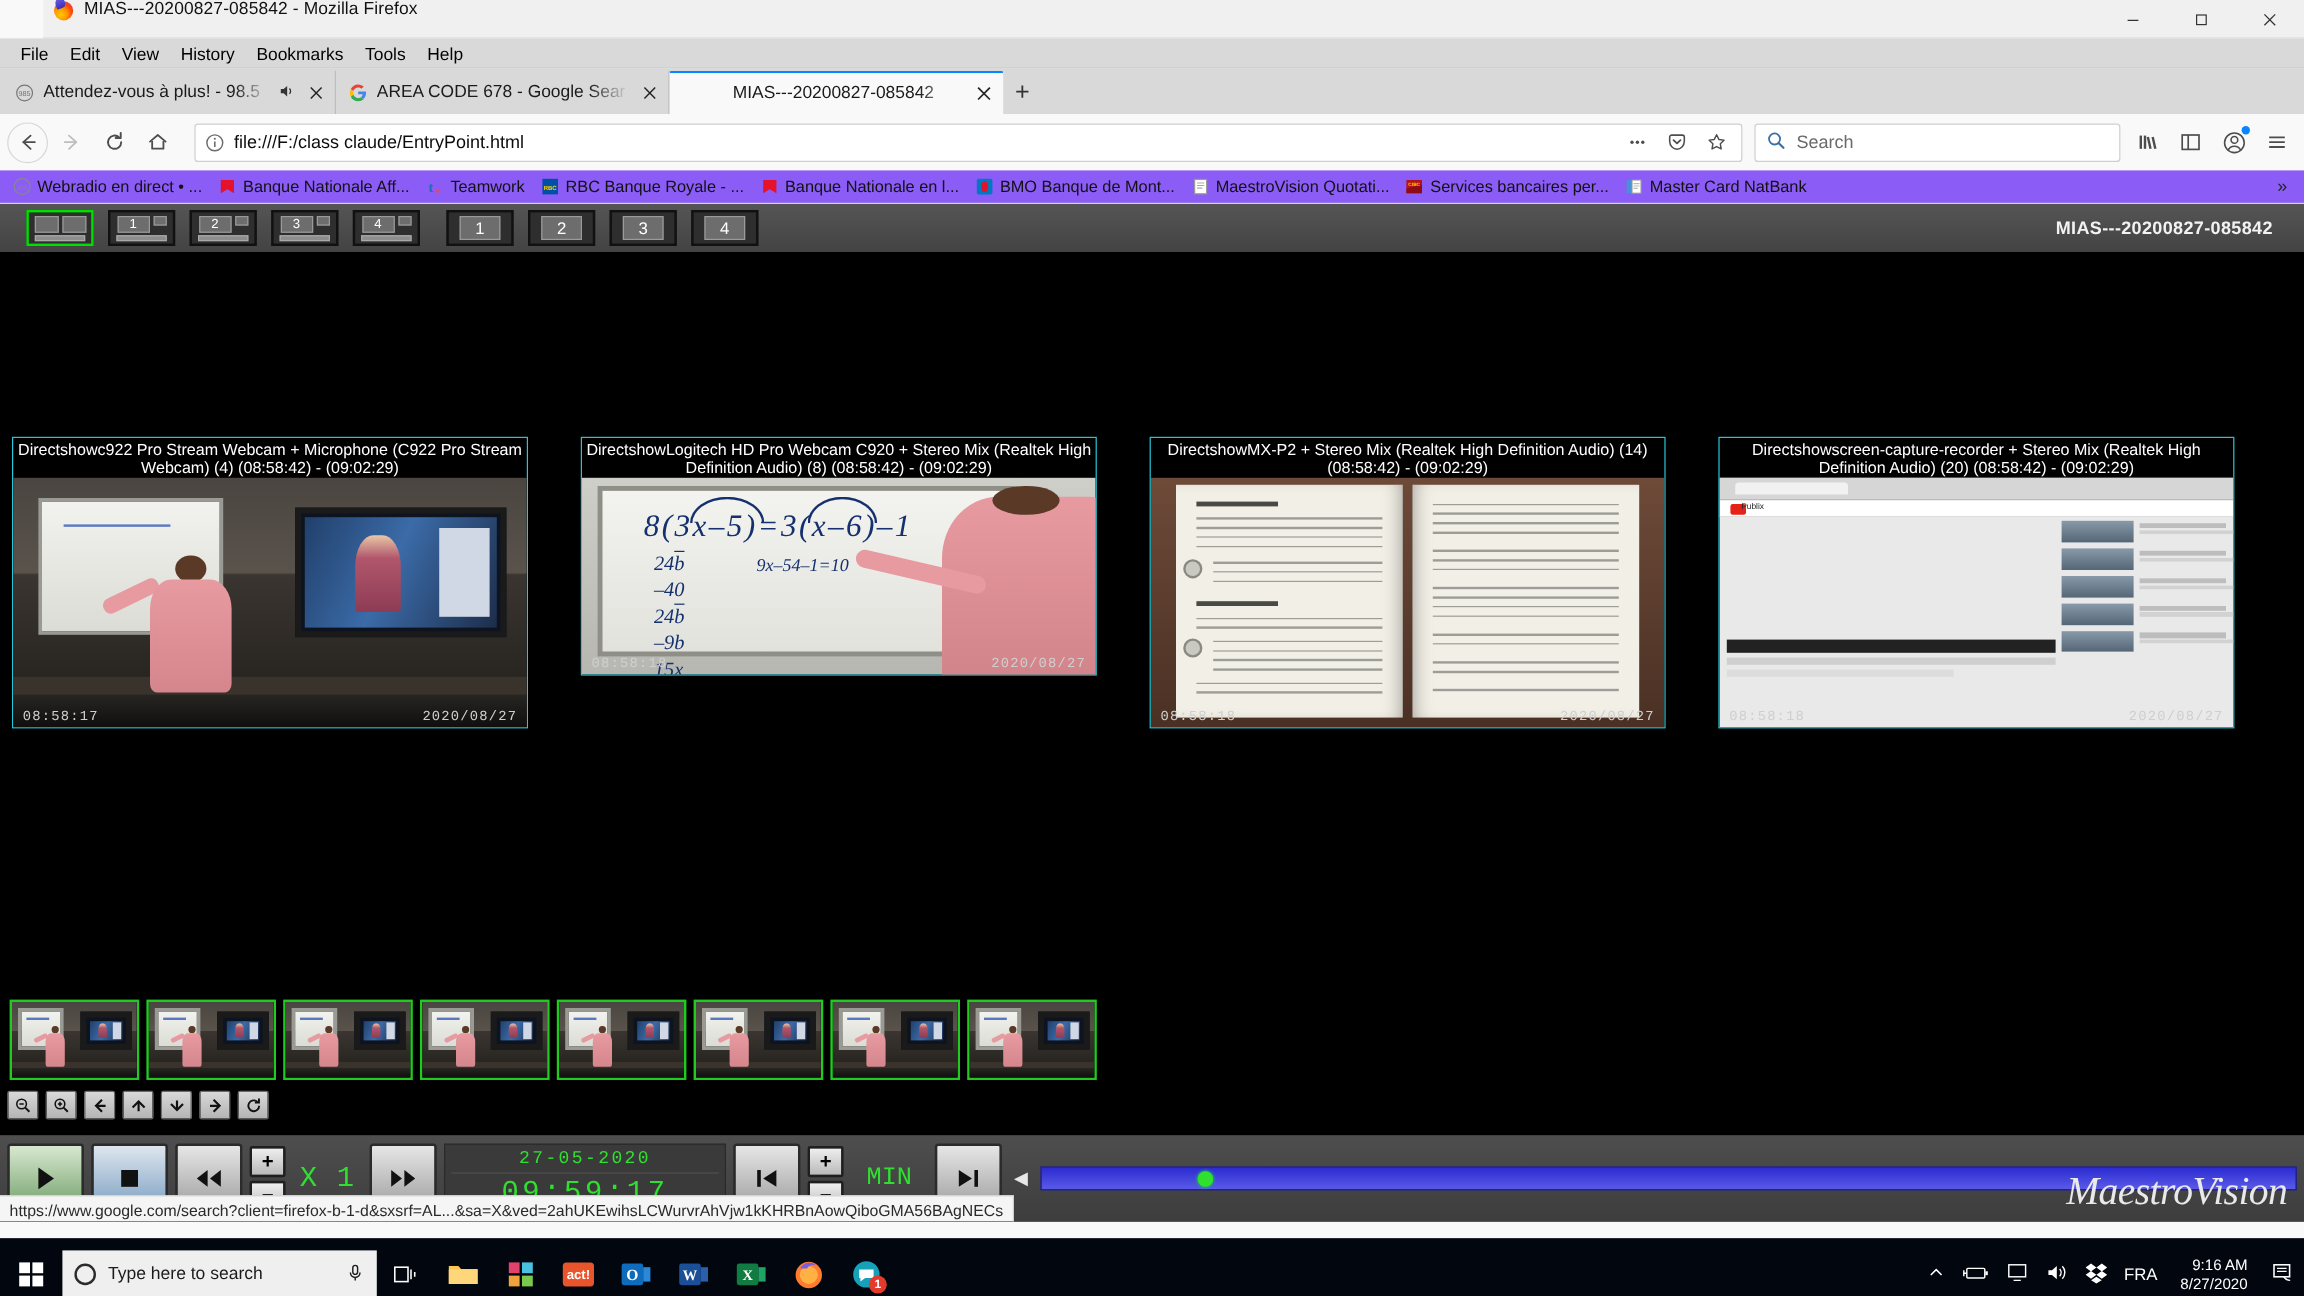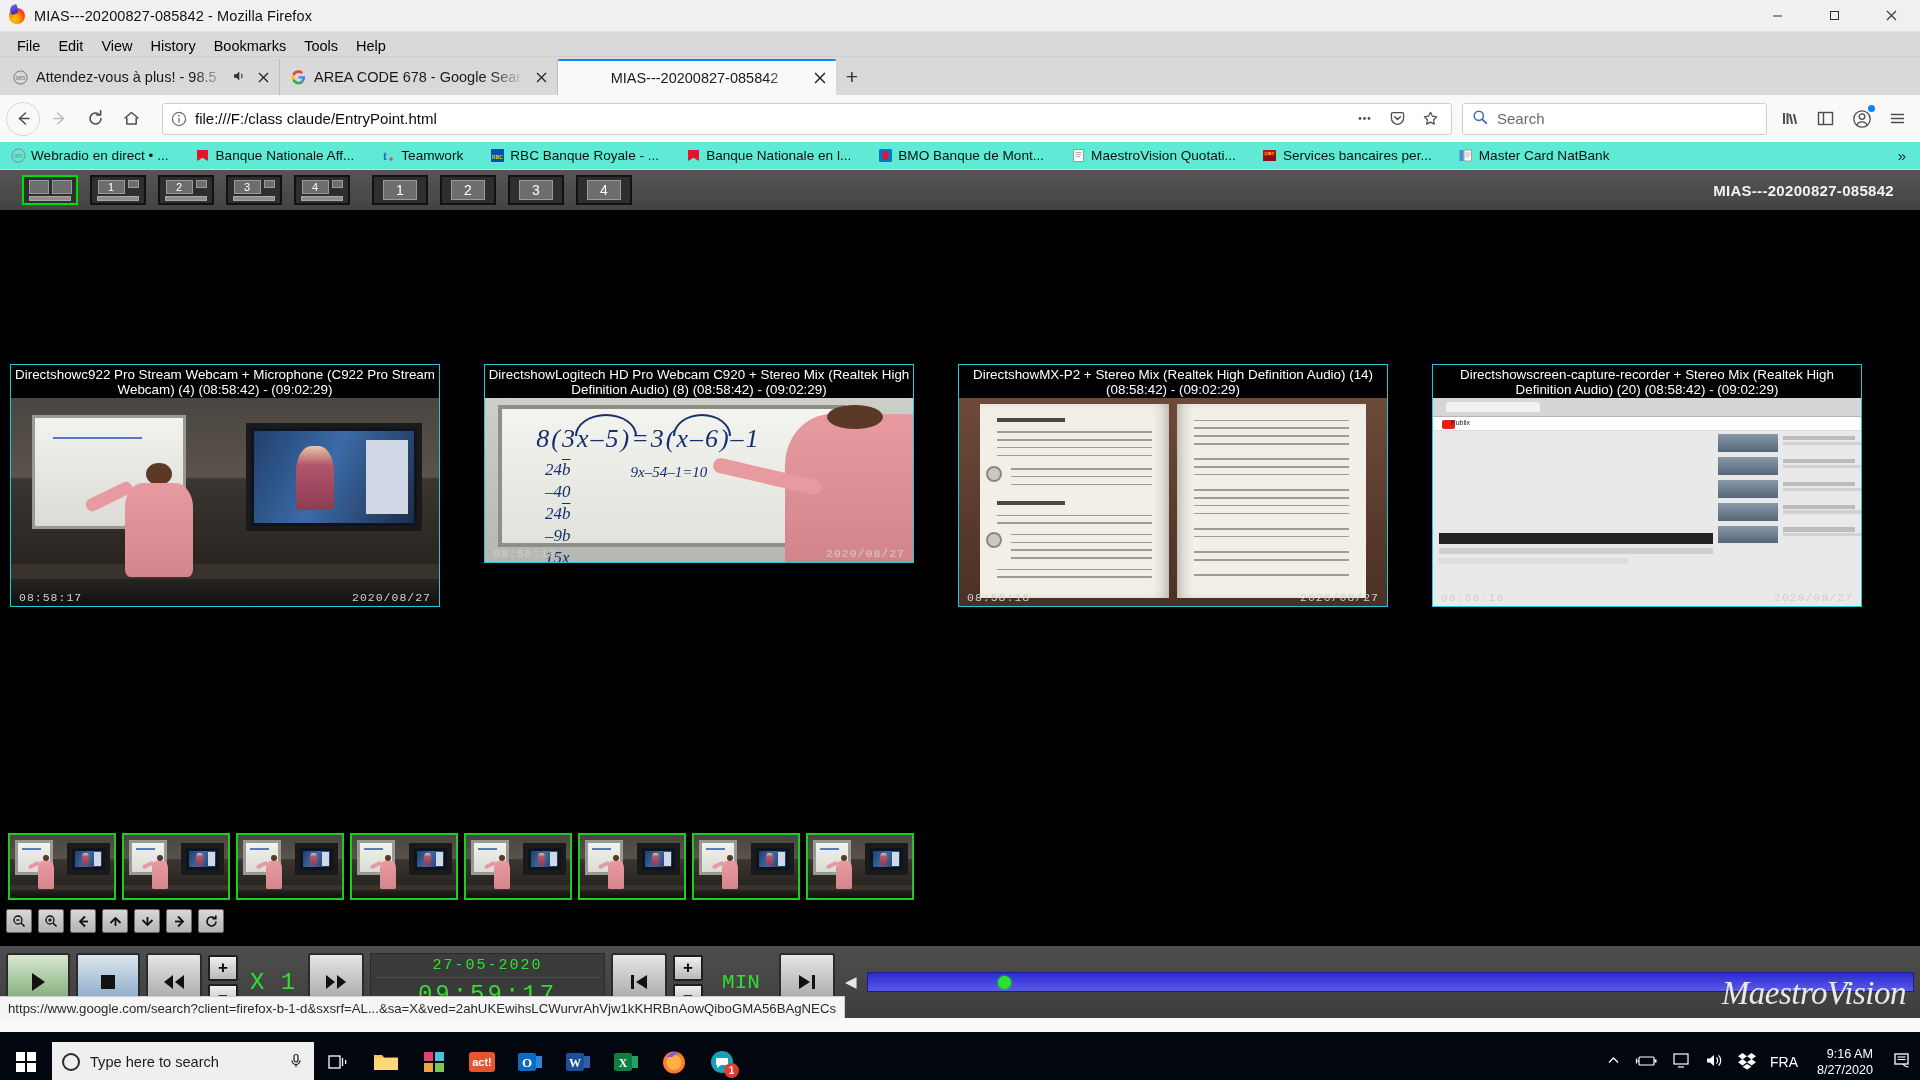--- a/index.html
+++ b/index.html
@@ -9,22 +9,23 @@
     background:#000;
     font-size:14px;
     -webkit-font-smoothing: antialiased;
   }
 
   
   #firefox { width:1920px; height:1032px; background:#f9f9fa; position:relative; }
 
   
   .titlebar {
-    height:32px; background:#f0f0f0; display:flex; align-items:center;
+    height:32px; background:#f0f0f0; display:flex; align-items:flex-start;
     border-bottom:1px solid #e2e2e2;
+    margin-left:36px;
   }
   .ff-logo { width:18px; height:18px; margin:0 8px 0 8px; position:relative; flex:none; }
   .ff-logo .o { position:absolute; inset:1px; border-radius:50%;
     background: radial-gradient(circle at 35% 70%, #ffcb00 0%, #ff9500 35%, #ff4c00 60%, #c8308c 95%); }
   .ff-logo .t { position:absolute; left:2px; top:-2px; width:8px; height:9px;
     background:linear-gradient(#6c5ce7,#3b2fb5); border-radius:60% 10% 40% 10%; transform:rotate(-20deg); }
   .win-title { font-size:14.5px; color:#111; letter-spacing:.1px; }
   .win-btns { margin-left:auto; display:flex; height:32px; }
   .win-btn { width:57px; height:32px; display:flex; align-items:center; justify-content:center;
              color:#333; font-size:13px; }
@@ -67,22 +68,22 @@
   .urlbar .uicon { color:#4d4d4d; display:flex; align-items:center; padding:0 4px; }
   .searchbar { width:305px; height:32px; background:#fff; border:1px solid #cfcfcf; border-radius:3px;
                display:flex; align-items:center; padding:0 9px; gap:9px; }
   .searchbar input { border:none; outline:none; font-size:15px; color:#0c0c0d; width:100%;
                      font-family:"Liberation Sans",sans-serif; background:transparent; }
   .searchbar input::placeholder { color:#6a6a6a; }
   .navright { display:flex; align-items:center; gap:3px; margin-left:4px; }
   .navright .navbtn { width:33px; height:33px; border-radius:3px; }
 
   
-  .bookmarks { height:28px; background:#5eead4; display:flex; align-items:center;
-               padding:0 4px; border-bottom:1px solid #d7d7d7; gap:14px; overflow:hidden; }
+  .bookmarks { height:28px; background:#8b5cf6; display:flex; align-items:center;
+               padding:0 4px; border-bottom:1px solid #d7d7d7; gap:1px; overflow:hidden; }
   .bm { display:flex; align-items:center; gap:5px; padding:3px 6px; font-size:13.6px; color:#111;
         white-space:nowrap; border-radius:2px; }
   .bm .bi { width:16px; height:16px; flex:none; display:flex; align-items:center; justify-content:center;
             font-size:10px; border-radius:2px; overflow:hidden; }
   .bm-chev { margin-left:auto; padding:0 10px; font-size:15px; color:#222; }
 
   
   #app { position:relative; width:1920px; height:848px; background:#000; overflow:hidden; }
 
   .apptoolbar { height:40px; background:linear-gradient(#555,#434343);

